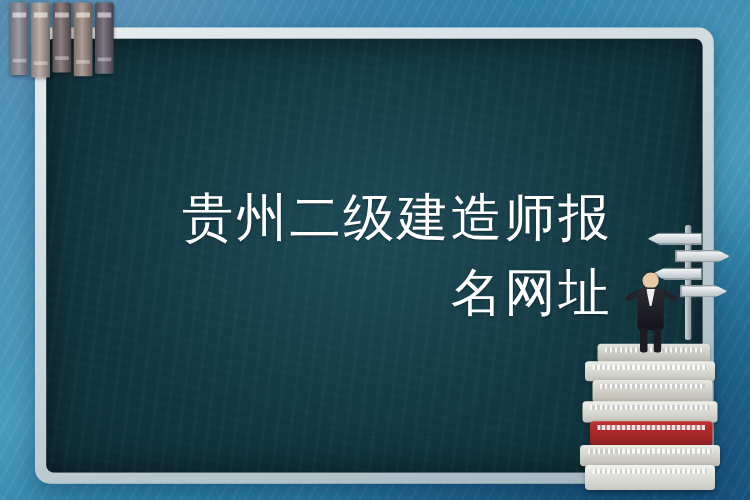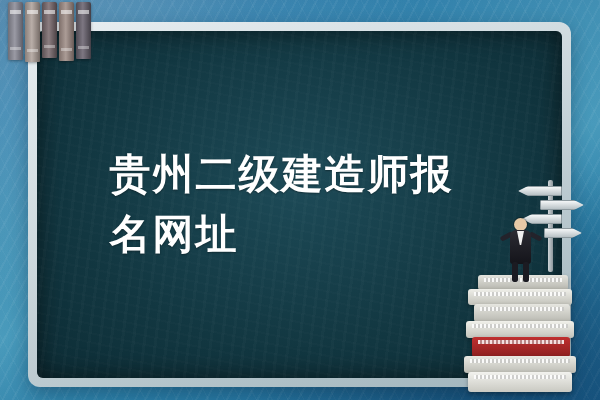--- a/index.html
+++ b/index.html
@@ -93,23 +93,23 @@
       repeating-linear-gradient(12deg, rgba(255,255,255,0.012) 0 2px, rgba(255,255,255,0) 2px 9px);
     pointer-events: none;
   }
   .board-title {
     position: relative;
     z-index: 2;
     color: #ffffff;
     font-size: 41px;
     line-height: 1.45;
     letter-spacing: 2px;
-    text-align: left;
+    text-align: right;
     max-width: 400px;
-    font-weight: 700;
+    font-weight: 400;
     text-shadow: 0 1px 2px rgba(0,0,0,0.35);
     padding: 0 10px;
     box-sizing: border-box;
   }
 
   
   .books {
     position: absolute;
     left: 6px;
     top: 2px;

